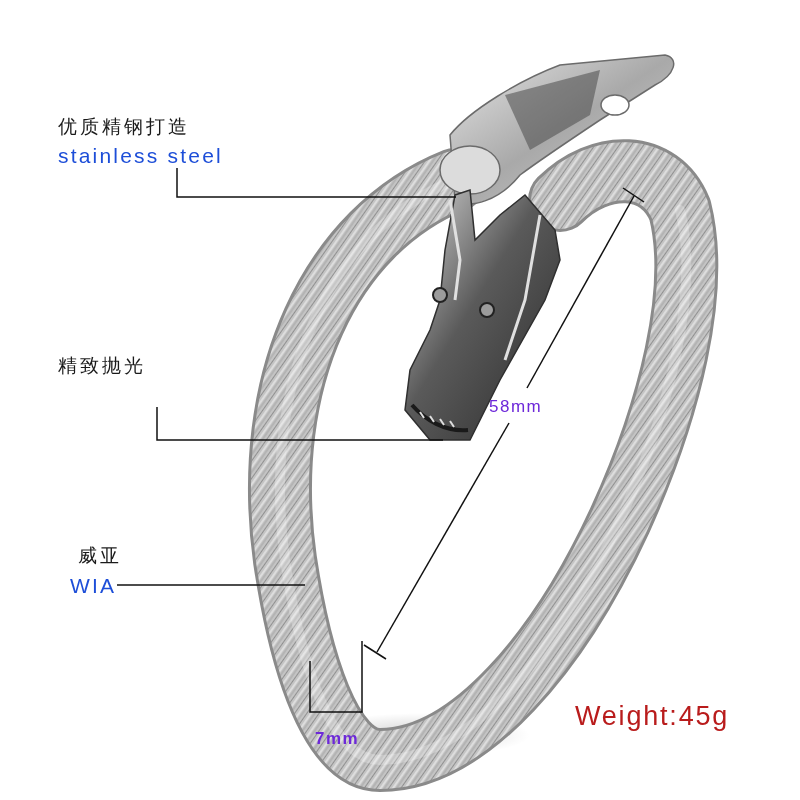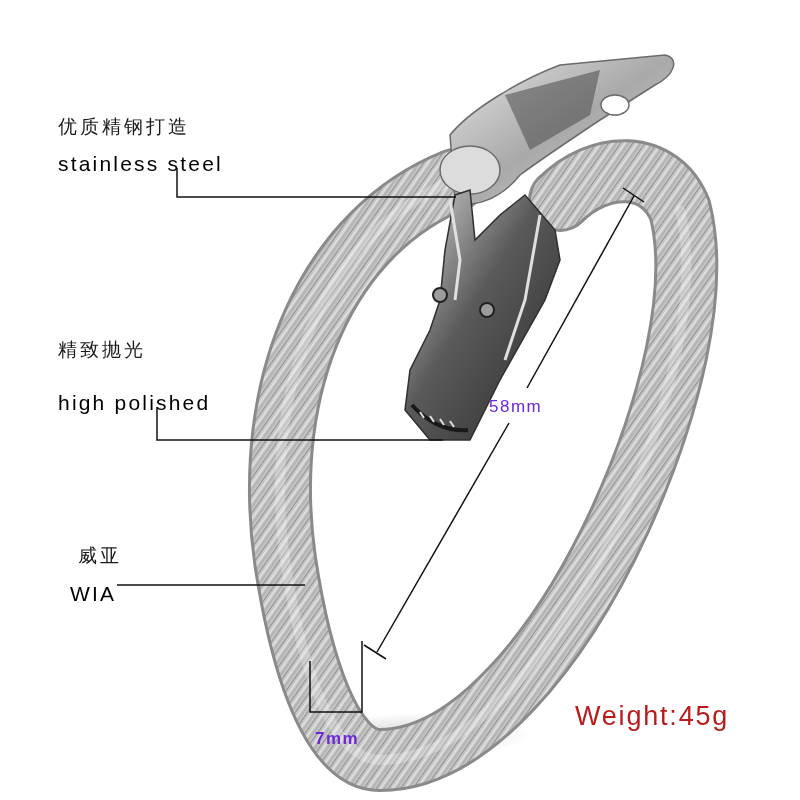--- a/index.html
+++ b/index.html
@@ -1,21 +1,21 @@
 <!DOCTYPE html>
 <html><head>
   <meta charset="utf-8">
   <style>
     html, body { margin: 0; padding: 0; background: #ffffff; }
     body { width: 800px; height: 800px; position: relative; overflow: hidden;
            font-family: "Liberation Sans", "DejaVu Sans", sans-serif; color: #111; }
     .canvas { position: absolute; left: 0; top: 0; width: 800px; height: 717px; }
     .label { position: absolute; line-height: 1; white-space: nowrap; }
     .cn { font-family: "DejaVu Sans", sans-serif; font-size: 19px; letter-spacing: 3px; color: #1a1a1a; }
-    .en { font-size: 21px; letter-spacing: 2.2px; color: #000000; margin-top: 8px; }
+    .en { font-size: 21px; letter-spacing: 2.2px; color: #1d4ed8; }
     .dim { font-size: 17px; letter-spacing: 1.5px; color: #6d28d9; }
     .weight { font-size: 27px; letter-spacing: 1.8px; color: #b91c1c; }
     svg { position: absolute; left: 0; top: 0; }
   </style>
 </head>
 <body>
 
 <div class="canvas">
 
   <svg width="800" height="800" viewBox="0 0 800 800">
@@ -97,22 +97,21 @@
       <line x1="623" y1="188" x2="644" y2="202"></line>
       <line x1="364" y1="645" x2="386" y2="659"></line>
 
       <polyline points="310,661 310,712 362,712 362,641"></polyline>
     </g>
   </svg>
 
   <div class="label cn" style="left:58px; top:117px;">优质精钢打造</div>
   <div class="label en" style="left:58px; top:145px;">stainless steel</div>
 
-  <div class="label cn" style="left:58px; top:340px;">精致抛光</div>
-  <div class="label en" style="left:58px; top:384px;">high polished</div>
+  <div class="label cn" style="left:58px; top:356px;">精致抛光</div>
 
   <div class="label cn" style="left:70px; top:546px;margin-left:8px;">威亚</div>
   <div class="label en" style="left:70px; top:575px;">WIA</div>
 
   <div class="label dim" style="left:489px; top:398px;">58mm</div>
   <div class="label dim" style="left:315px; top:730px;font-weight:bold;">7mm</div>
 
   <div class="label weight" style="left:575px; top:703px;">
     <span>Weight:</span><span>45g</span>
   </div>

